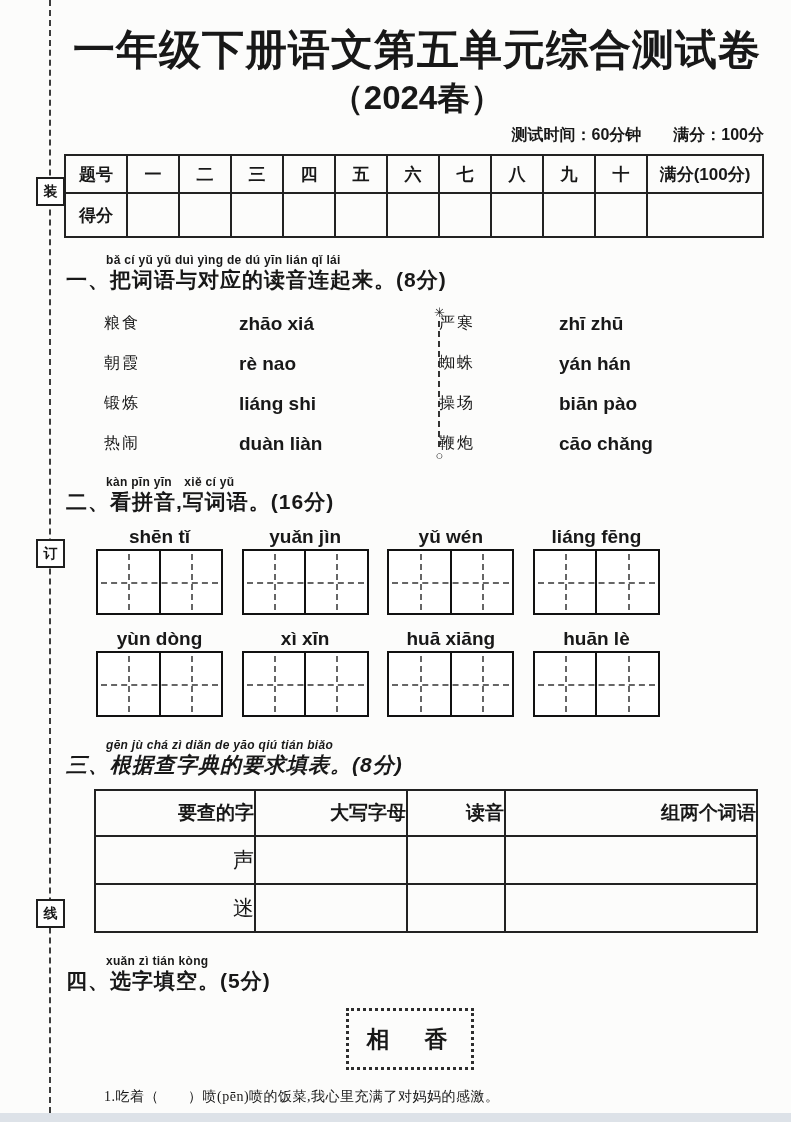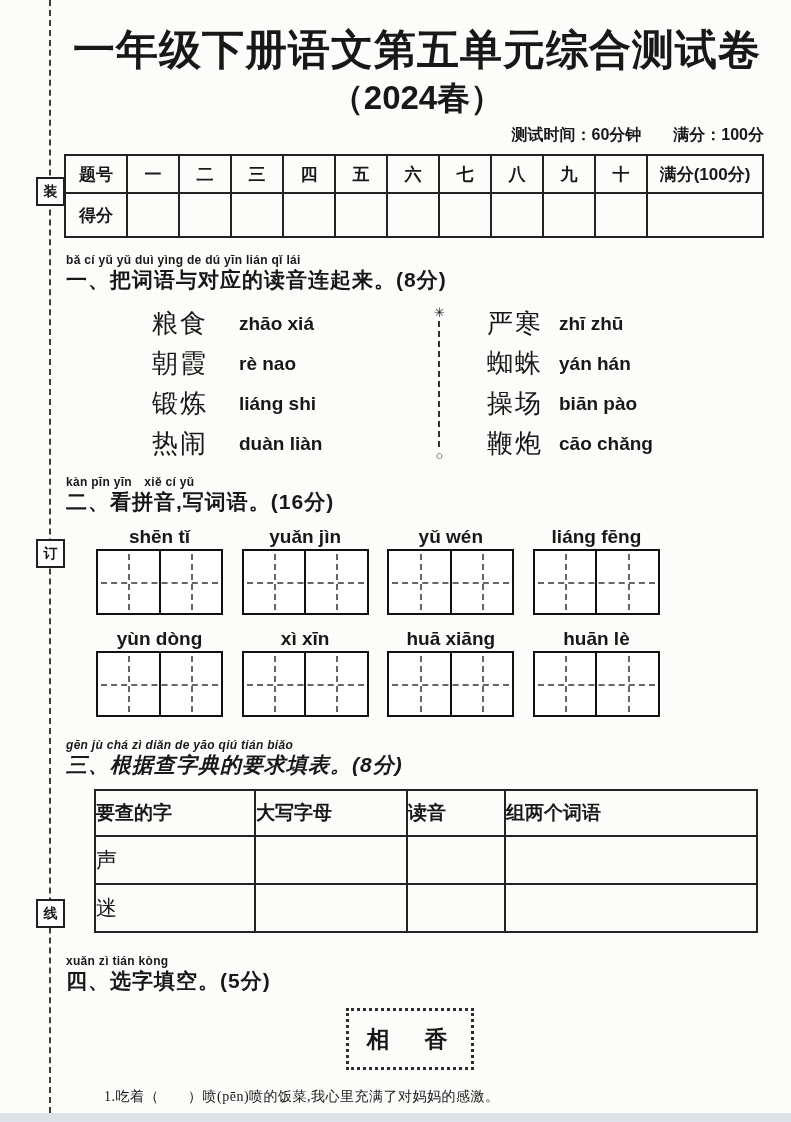--- a/index.html
+++ b/index.html
@@ -24,42 +24,42 @@
   .title{margin-top:26px;text-align:center;font-size:42px;font-weight:900;letter-spacing:1px;line-height:1.15;}
   .subtitle{text-align:center;font-size:33px;font-weight:900;margin-top:2px;}
   .meta{text-align:right;font-size:16px;font-weight:bold;padding-right:14px;margin-top:4px;}
 
   table.score{border-collapse:collapse;margin:8px 0 0 8px;table-layout:fixed;}
   table.score td{border:2px solid #222;text-align:center;font-weight:bold;font-size:17px;padding:0;}
   table.score tr.hdr td{height:36px;}
   table.score tr.blank td{height:42px;}
 
   .sec-head{margin-left:10px;}
-  .pinyin-line{font-size:12px;font-weight:bold;letter-spacing:0.3px;line-height:1.1;}
+  .pinyin-line{font-size:12px;font-weight:bold;letter-spacing:0.3px;margin-left:40px;line-height:1.1;}
   .heading{font-size:21px;font-weight:900;letter-spacing:1px;line-height:1.25;}
 
   .match-area{position:relative;margin:10px 0 0 48px;display:grid;
     grid-template-columns:135px 145px 55px 120px 170px;grid-auto-rows:40px;align-items:center;}
-  .word{font-family:"Liberation Serif", serif;font-size:26px;letter-spacing:2px;margin-left:48px;}
+  .word{font-family:"Liberation Serif", serif;font-size:16px;letter-spacing:2px;}
   .pyn{font-size:19px;font-weight:bold;}
   .match-divider{position:absolute;left:330px;top:2px;height:156px;display:flex;flex-direction:column;align-items:center;}
   .match-divider .glyph{font-size:13px;line-height:1;}
   .match-divider .dash{flex:1;width:0;border-left:2px dashed #333;margin:2px 0;}
 
   .grid-row{display:flex;justify-content:space-between;width:564px;margin-left:40px;}
   .grid-group{width:127px;}
   .pinyin-label{text-align:center;font-weight:bold;font-size:19px;height:24px;line-height:24px;white-space:nowrap;}
   .han-grid{height:62px;border:2px solid #111;display:flex;position:relative;background:#fff;}
   .han-grid::after{content:"";position:absolute;top:50%;left:3px;right:3px;border-top:2px dashed #666;}
   .han-cell{flex:1;position:relative;}
   .han-cell + .han-cell{border-left:2px solid #111;}
   .han-cell::before{content:"";position:absolute;left:50%;top:3px;bottom:3px;border-left:2px dashed #666;}
 
   table.dict{border-collapse:collapse;margin:10px 0 0 38px;table-layout:fixed;}
-  table.dict td{border:2px solid #222;text-align:left;padding:0;}
+  table.dict td{border:2px solid #222;text-align:right;padding:0;}
   table.dict tr.hdr td{height:44px;font-weight:bold;font-size:19px;}
   table.dict tr.row td{height:46px;}
   .dict-char{font-family:"Liberation Serif", serif;font-size:21px;}
 
   .choice-box{
     width:122px;height:56px;margin:14px auto 0 290px;
     border:3px dotted #2e2e2e;display:flex;align-items:center;justify-content:center;
     font-family:"Liberation Serif", serif;font-size:23px;font-weight:bold;letter-spacing:6px;
   }
   .sentence{margin:18px 0 0 48px;font-family:"Liberation Serif", serif;font-size:14px;font-weight:normal;letter-spacing:0.5px;}

